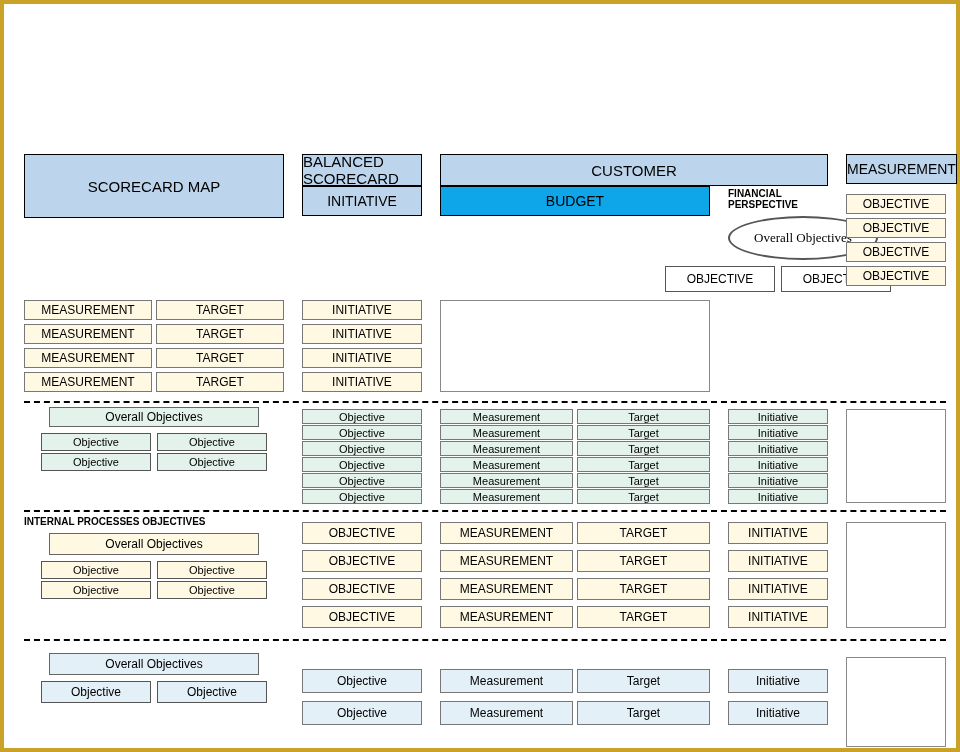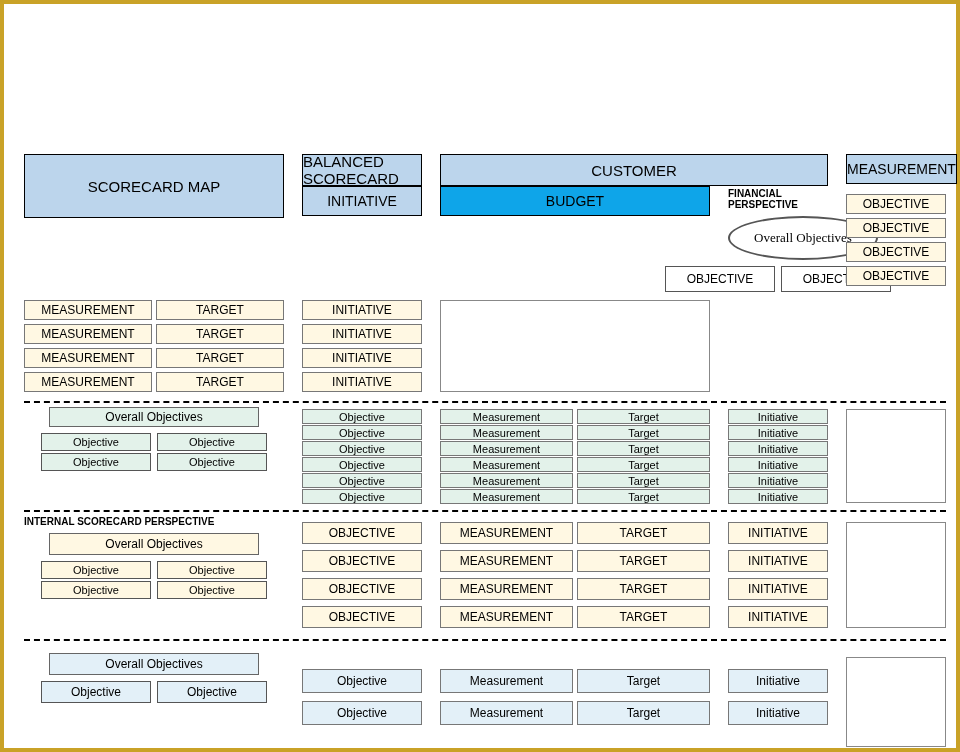--- a/index.html
+++ b/index.html
@@ -217,21 +217,21 @@
       <div class="pill sm bg-mint">Initiative</div>
       <div class="pill sm bg-mint">Initiative</div>
     </div>
     <div style="padding-top:4px">
       <div class="budget-box" style="height:94px"></div>
     </div>
 
     <div class="sep"></div>
 
     <div>
-      <div class="perlabel">INTERNAL SCORECARD PERSPECTIVE</div>
+      <div class="perlabel">INTERNAL PROCESSES OBJECTIVES</div>
       <div class="oo-box bg-cream" style="width:210px;height:22px">Overall Objectives</div>
       <div class="pair small">
           <div class="box bg-cream">Objective</div>
           <div class="box bg-cream">Objective</div>
         </div>
       <div class="pair small" style="margin-top:2px">
           <div class="box bg-cream">Objective</div>
           <div class="box bg-cream">Objective</div>
         </div>
     </div>

